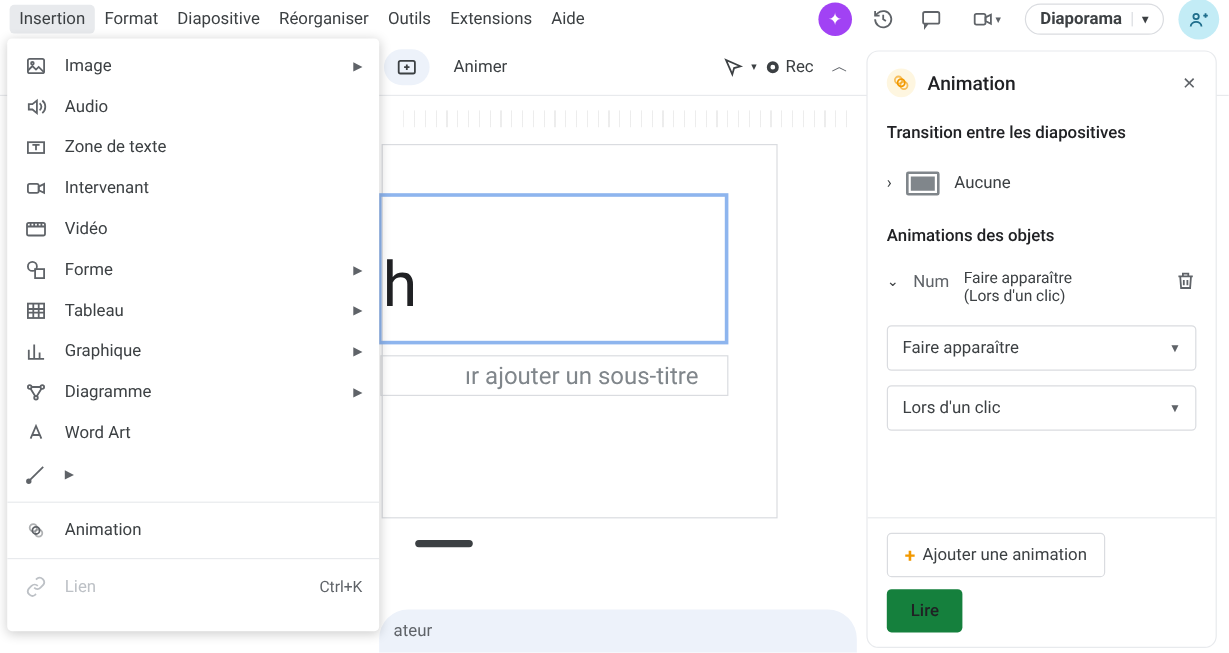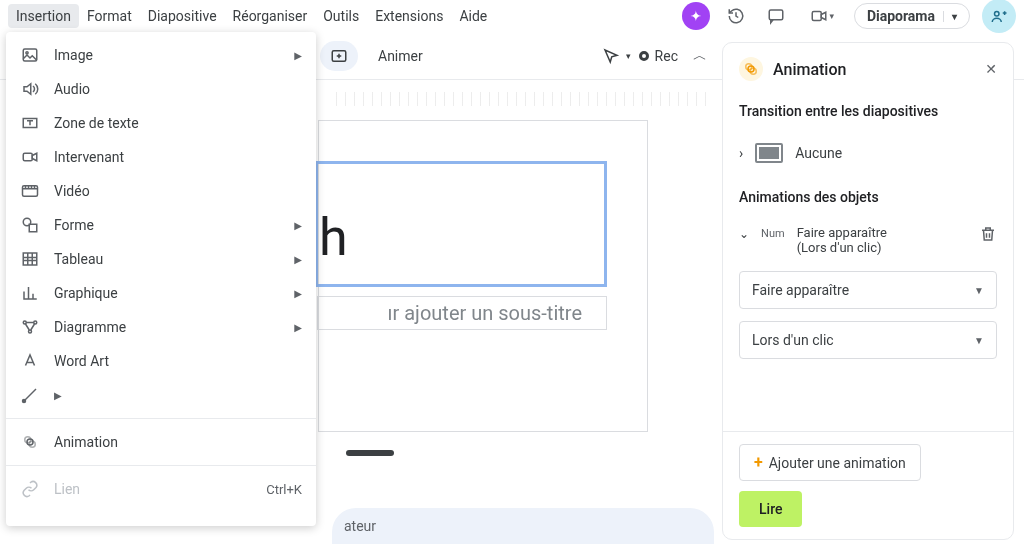--- a/index.html
+++ b/index.html
@@ -40,44 +40,44 @@
     .dd-sep { height: 1px; background: #e8eaed; margin: 6px 0; }
 
     
     .canvas-area { position: absolute; left: 316px; top: 80px; right: 310px; bottom: 0; background: #fff; }
     .ruler { position: absolute; top: 12px; left: 20px; right: 0; height: 14px; background: repeating-linear-gradient(90deg, #999 0, #999 1px, transparent 1px, transparent 9px); opacity: 0.18; }
     .slide-box { position: absolute; top: 40px; left: 2px; width: 330px; height: 312px; border: 1px solid #dadce0; background: #fff; }
     .title-sel { position: absolute; top: 40px; left: -4px; right: 40px; height: 126px; border: 3px solid #8eb5ee; }
     .title-h { position: absolute; left: 0px; top: 86px; font-size: 52px; color: #202124; font-weight: 400; }
     .subtitle { position: absolute; top: 175px; left: -2px; right: 40px; height: 34px; border: 1px solid #dadce0; display: flex; align-items: center; justify-content: flex-end; padding: 0 24px 0 8px; color: #80868b; font-size: 20px; }
     .slide-thumb-sep { position: absolute; top: 370px; left: 30px; width: 48px; height: 6px; background: #3c4043; border-radius: 3px; }
-    .bottom-bar { position: absolute; bottom: 0; left: 16px; right: 0; height: 36px; background: #edf2fa; display: flex; align-items: center; padding-left: 12px; color: #5f6368; border-radius: 24px 24px 0 0; }
+    .bottom-bar { position: absolute; bottom: 0; left: 0; right: 0; height: 36px; background: #edf2fa; display: flex; align-items: center; padding-left: 12px; color: #5f6368; border-radius: 24px 24px 0 0; }
 
     
     .anim-panel { position: absolute; right: 10px; top: 42px; width: 292px; bottom: 4px; background: #fff; border: 1px solid #e8eaed; border-radius: 10px; display: flex; flex-direction: column; }
     .anim-header { display: flex; align-items: center; gap: 10px; padding: 14px 16px; }
     .anim-header-icon { width: 24px; height: 24px; border-radius: 50%; background: #fef6e0; display: flex; justify-content: center; align-items: center; }
     .anim-header-title { flex: 1; font-size: 16px; font-weight: 500; color: #202124; }
     .anim-body { flex: 1; overflow-y: auto; padding: 0 16px; }
     .anim-body::-webkit-scrollbar { width: 6px; }
     .anim-body::-webkit-scrollbar-thumb { background: #dadce0; border-radius: 3px; }
     .section-title { font-size: 14px; font-weight: 500; color: #202124; margin: 8px 0 16px; }
     .trans-row { display: flex; align-items: center; gap: 12px; padding: 8px 0 18px; }
     .trans-icon-box { width: 28px; height: 20px; background: #80868b; border-radius: 2px; border: 2px solid #80868b; box-shadow: inset 0 0 0 2px #fff; }
     .obj-anim-row { display: flex; align-items: flex-start; gap: 12px; padding: 4px 0 16px; }
     .obj-anim-row .chev { font-size: 12px; padding-top: 2px; }
-    .num-tag { font-size: 11px; color: #5f6368; padding-top: 2px; }
+    .num-tag { font-size: 14px; color: #5f6368; padding-top: 2px; }
     .obj-anim-text { flex: 1; font-size: 13px; }
     .trash { color: #5f6368; }
     .select-box { border: 1px solid #dadce0; border-radius: 4px; padding: 10px 12px; display: flex; align-items: center; justify-content: space-between; margin-bottom: 12px; font-size: 14px; }
     .select-box .arr { font-size: 10px; color: #5f6368; }
     .anim-footer { border-top: 1px solid #e8eaed; padding: 12px 16px; display: flex; flex-direction: column; gap: 10px; }
     .add-anim-btn { display: flex; align-items: center; gap: 6px; border: 1px solid #dadce0; border-radius: 4px; padding: 8px 14px; width: fit-content; font-size: 14px; }
     .add-anim-btn .plus { color: #f29900; font-weight: bold; font-size: 16px; }
-    .lire-btn { background: #bef264; border-radius: 4px; padding: 10px 20px; width: fit-content; font-size: 14px; font-weight: 500; color: #202124; }
+    .lire-btn { background: #15803d; border-radius: 4px; padding: 10px 20px; width: fit-content; font-size: 14px; font-weight: 500; color: #202124; }
 
     svg { width: 18px; height: 18px; }
   </style>
 </head>
 <body>
 
 <div class="menubar">
   <div class="menubar-item active">Insertion</div>
   <div class="menubar-item">Format</div>
   <div class="menubar-item">Diapositive</div>

